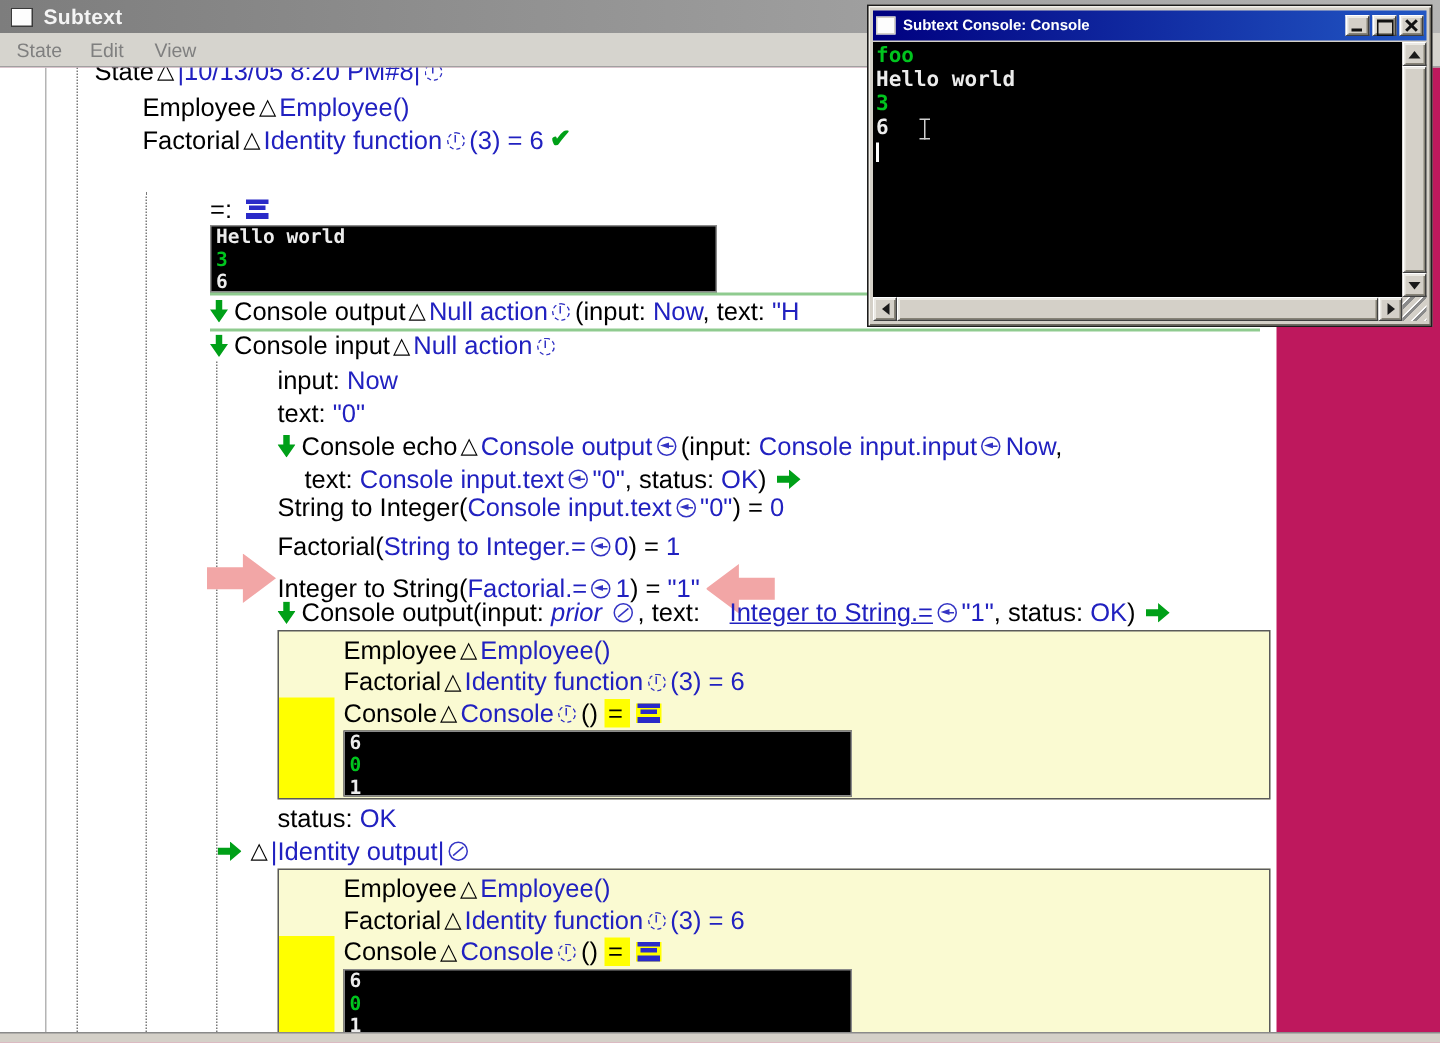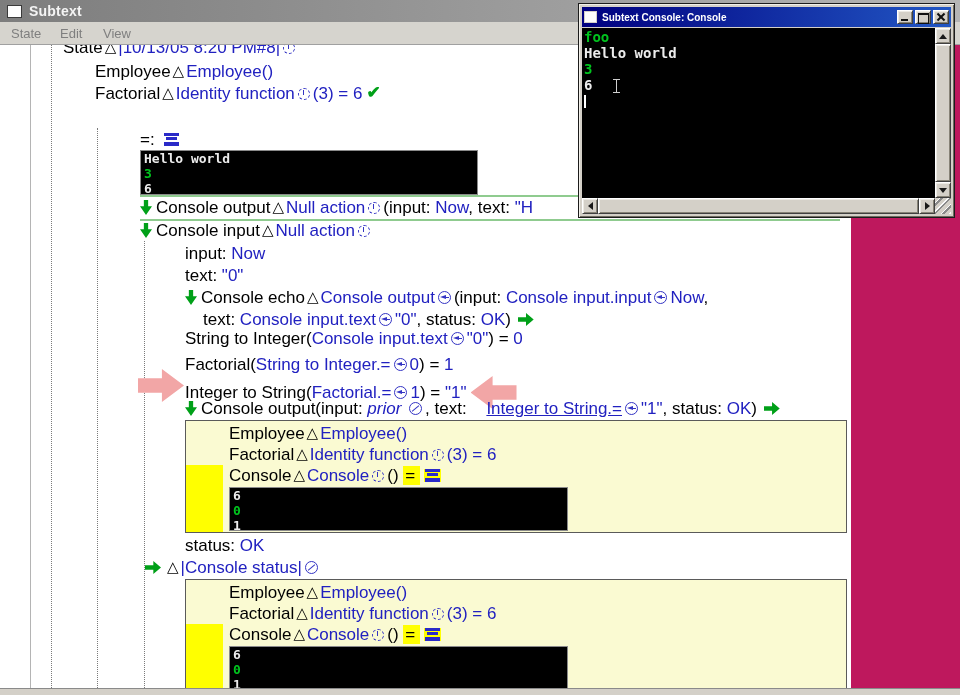--- a/index.html
+++ b/index.html
@@ -164,21 +164,21 @@
           <div class="yrow" style="top: 2px;"><span class="seg s-k">Employee</span><span class="seg s-tri">△</span><span class="seg s-b">Employee()</span></div>
           <div class="yrow" style="top: 23px;"><span class="seg s-k">Factorial</span><span class="seg s-tri">△</span><span class="seg s-b">Identity function</span><span class="i i-clock"></span><span class="seg s-b">(3) = 6</span></div>
           <div class="yrow" style="top: 44px;"><span class="seg s-k">Console</span><span class="seg s-tri">△</span><span class="seg s-b">Console</span><span class="i i-clock"></span><span class="seg s-k">() </span><span class="seg s-khl">= </span><span class="i i-console hl"></span></div>
           <div class="cbox" style="left: 43px; top: 66px; width: 339px; height: 44px;">
             <div class="tline"><span class="c-w">6</span></div>
             <div class="tline"><span class="c-g">0</span></div>
             <div class="tline"><span class="c-w">1</span></div>
           </div>
         </div>
         <div class="trow" style="left: 185px; top: 490px;"><span class="seg s-k">status: </span><span class="seg s-b">OK</span></div>
-        <div class="trow" style="left: 143px; top: 512px;"><span class="i i-right"></span><span class="seg s-tri">△</span><span class="seg s-b">|Console status|</span><span class="i i-prior"></span></div>
+        <div class="trow" style="left: 143px; top: 512px;"><span class="i i-right"></span><span class="seg s-tri">△</span><span class="seg s-b">|Identity output|</span><span class="i i-prior"></span></div>
         <div class="ybox" style="left: 185px; top: 534px; width: 662px; height: 110px;">
           <div class="ybar" style="top: 44px;"></div>
           <div class="yrow" style="top: 2px;"><span class="seg s-k">Employee</span><span class="seg s-tri">△</span><span class="seg s-b">Employee()</span></div>
           <div class="yrow" style="top: 23px;"><span class="seg s-k">Factorial</span><span class="seg s-tri">△</span><span class="seg s-b">Identity function</span><span class="i i-clock"></span><span class="seg s-b">(3) = 6</span></div>
           <div class="yrow" style="top: 44px;"><span class="seg s-k">Console</span><span class="seg s-tri">△</span><span class="seg s-b">Console</span><span class="i i-clock"></span><span class="seg s-k">() </span><span class="seg s-khl">= </span><span class="i i-console hl"></span></div>
           <div class="cbox" style="left: 43px; top: 66px; width: 339px; height: 44px;">
             <div class="tline"><span class="c-w">6</span></div>
             <div class="tline"><span class="c-g">0</span></div>
             <div class="tline"><span class="c-w">1</span></div>
           </div>

